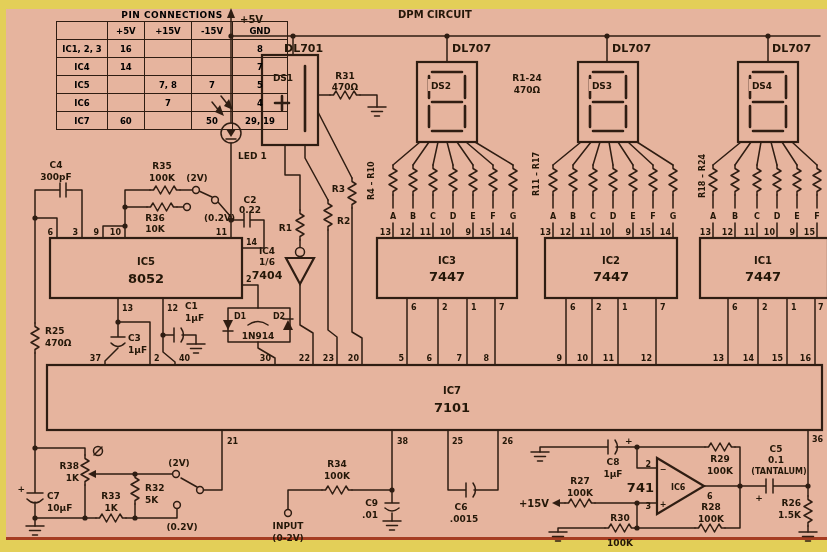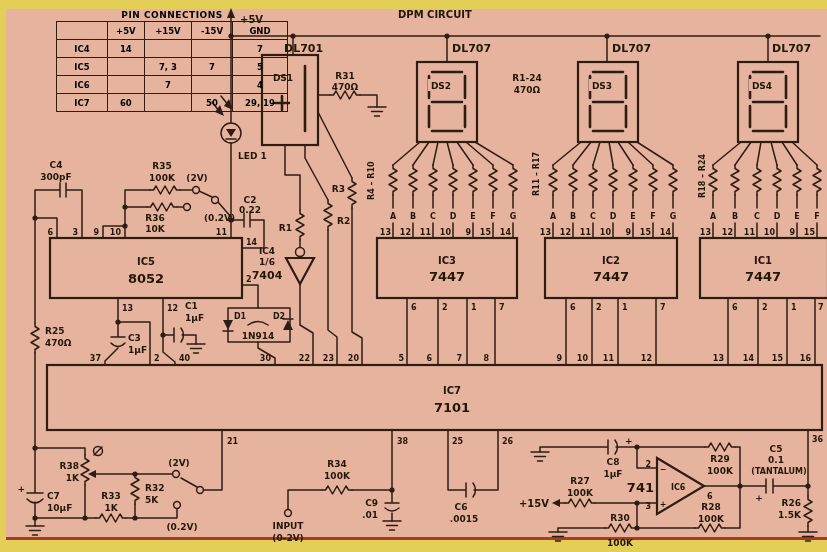--- a/index.html
+++ b/index.html
@@ -437,30 +437,37 @@
     <table>
       <tbody>
           <tr>
         <th></th>
         <th>+5V</th>
         <th>+15V</th>
         <th>-15V</th>
         <th>GND</th>
       </tr>
       <tr>
+        <td>IC1, 2, 3</td>
+        <td>16</td>
+        <td></td>
+        <td></td>
+        <td>8</td>
+      </tr>
+      <tr>
         <td>IC4</td>
         <td>14</td>
         <td></td>
         <td></td>
         <td>7</td>
       </tr>
       <tr>
         <td>IC5</td>
         <td></td>
-        <td>7, 3</td>
+        <td>7, 8</td>
         <td>7</td>
         <td>5</td>
       </tr>
       <tr>
         <td>IC6</td>
         <td></td>
         <td>7</td>
         <td></td>
         <td>4</td>
       </tr>

